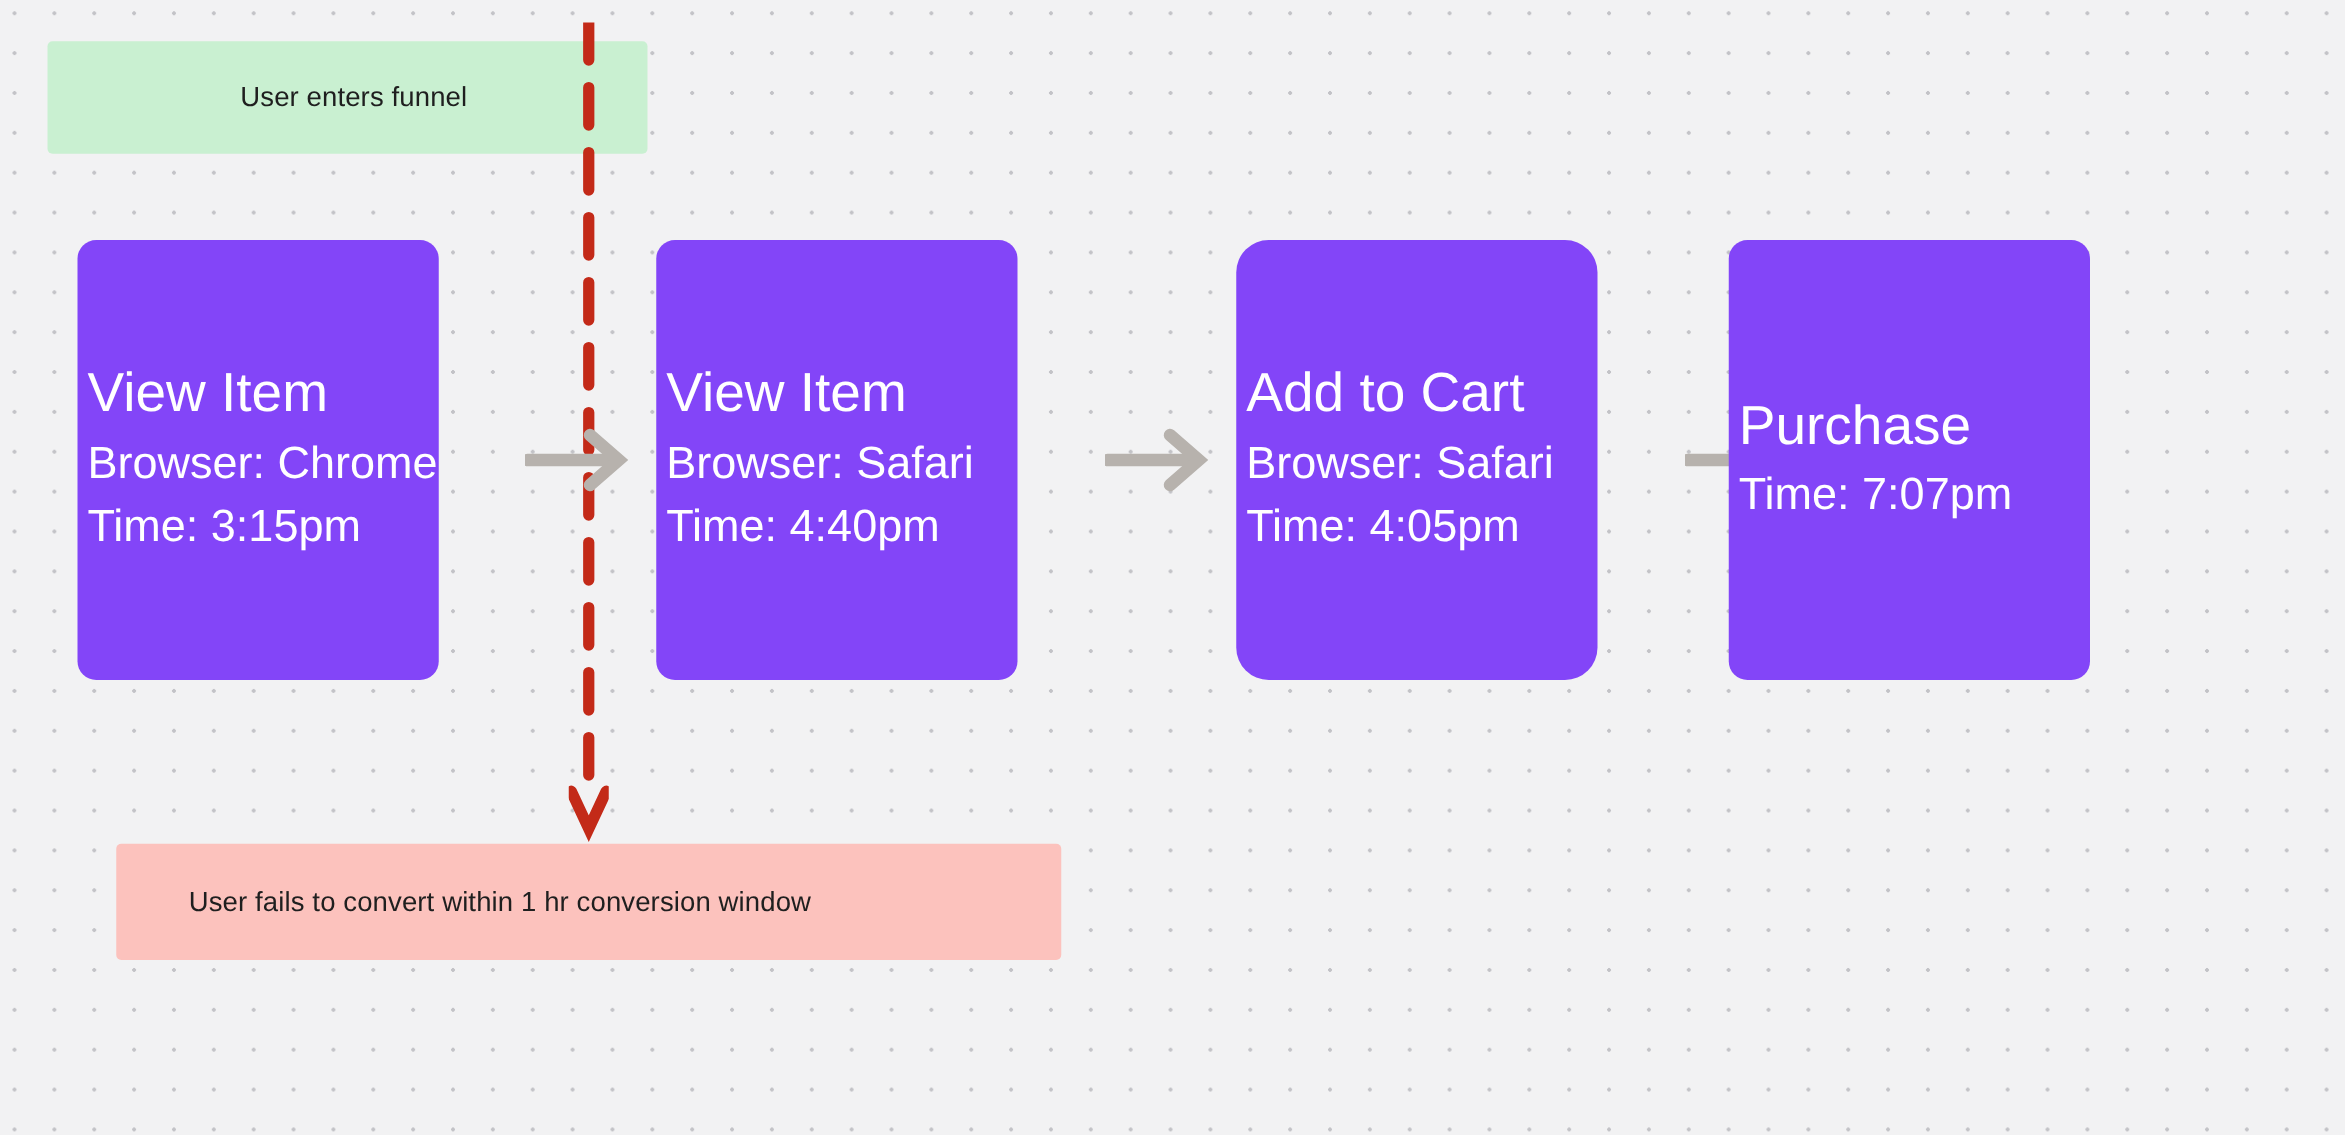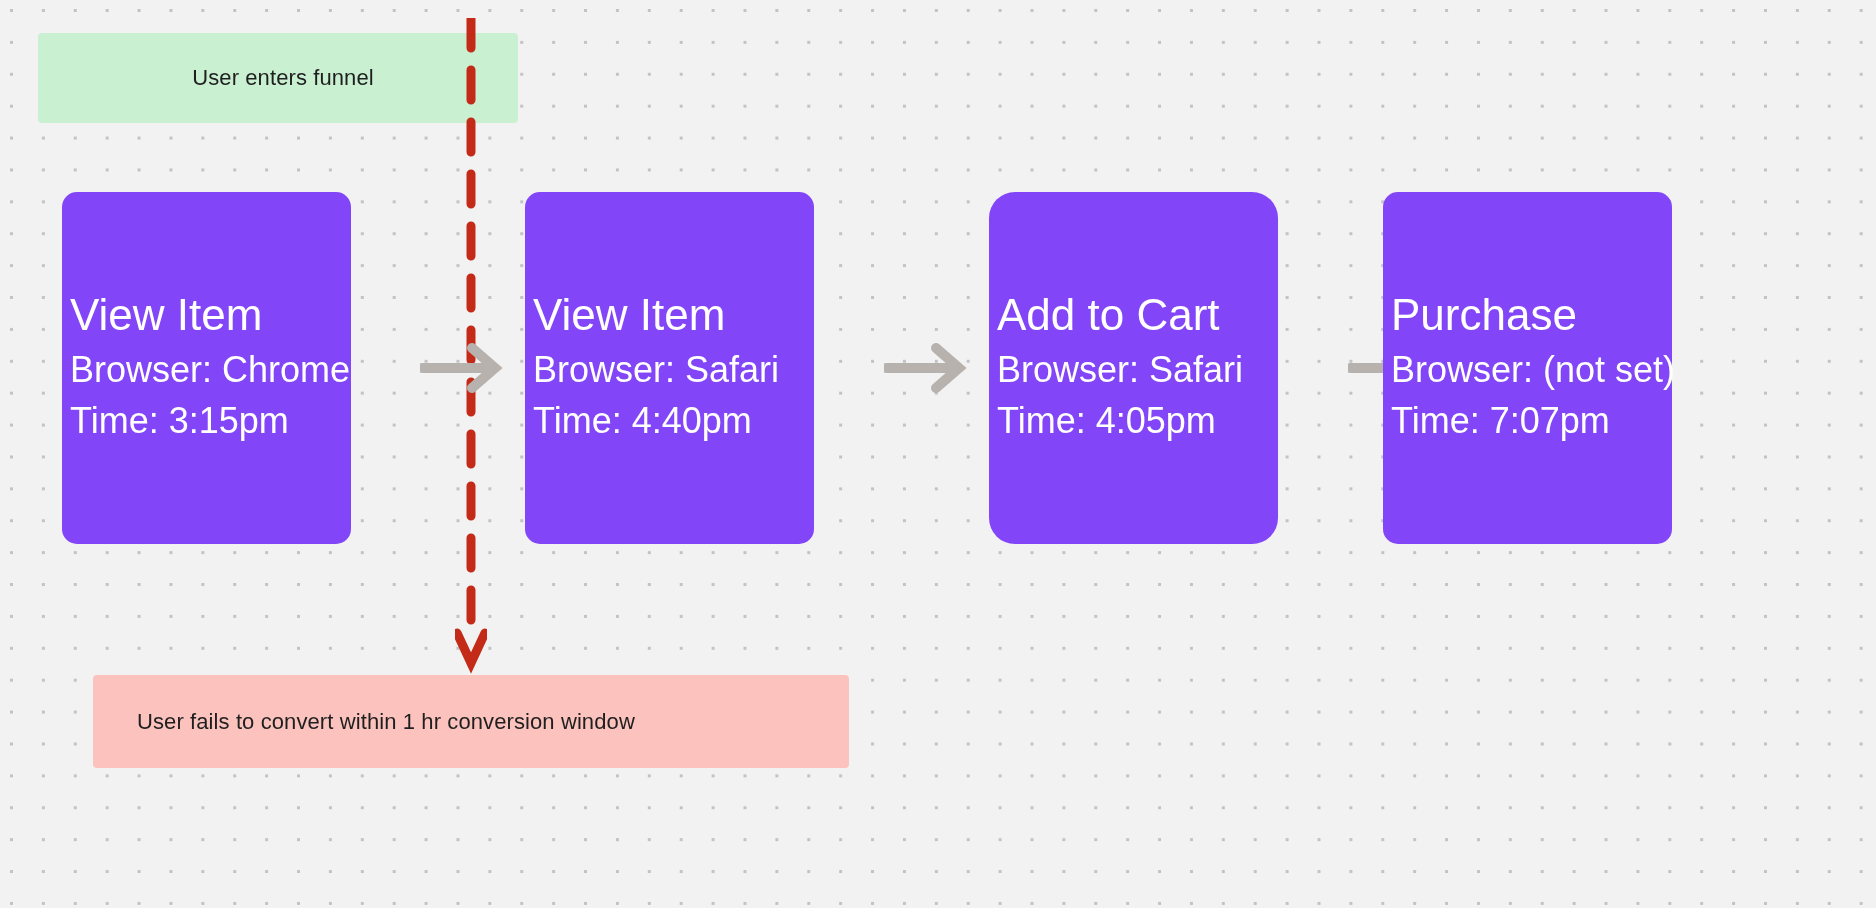--- a/index.html
+++ b/index.html
@@ -40,21 +40,21 @@
     justify-content: center;
     padding-left: 10px;
   }
   #fail-box {
     left: 93px;
     top: 675px;
     width: 756px;
     height: 93px;
     background: #fcc2bd;
     justify-content: flex-start;
-    padding-left: 44px;
+    padding-left: 58px;
   }
 
   
   #steps {
     position: absolute;
     left: 0;
     top: 0;
     width: 1876px;
     height: 908px;
   }
@@ -155,21 +155,20 @@
       <div class="step-line">Time: 4:05pm</div>
     </div>
 
     <svg class="conn-arrow arrow-2" viewBox="0 0 84 56">
       <line x1="2" y1="28" x2="72" y2="28" stroke="#b7b2ad" stroke-width="10" stroke-linecap="round"></line>
       <polyline points="52,8 75,28 52,48" fill="none" stroke="#b7b2ad" stroke-width="10" stroke-linecap="round" stroke-linejoin="miter"></polyline>
     </svg>
 
     <div class="step-card card-3">
       <div class="step-title">Purchase</div>
-      <div class="step-line">Browser: (not set)</div>
       <div class="step-line">Time: 7:07pm</div>
     </div>
 
   </div>
 
   <div class="ann-box" id="fail-box">
     <span>User fails to convert within 1 hr conversion window</span>
   </div>
 
 </div>

